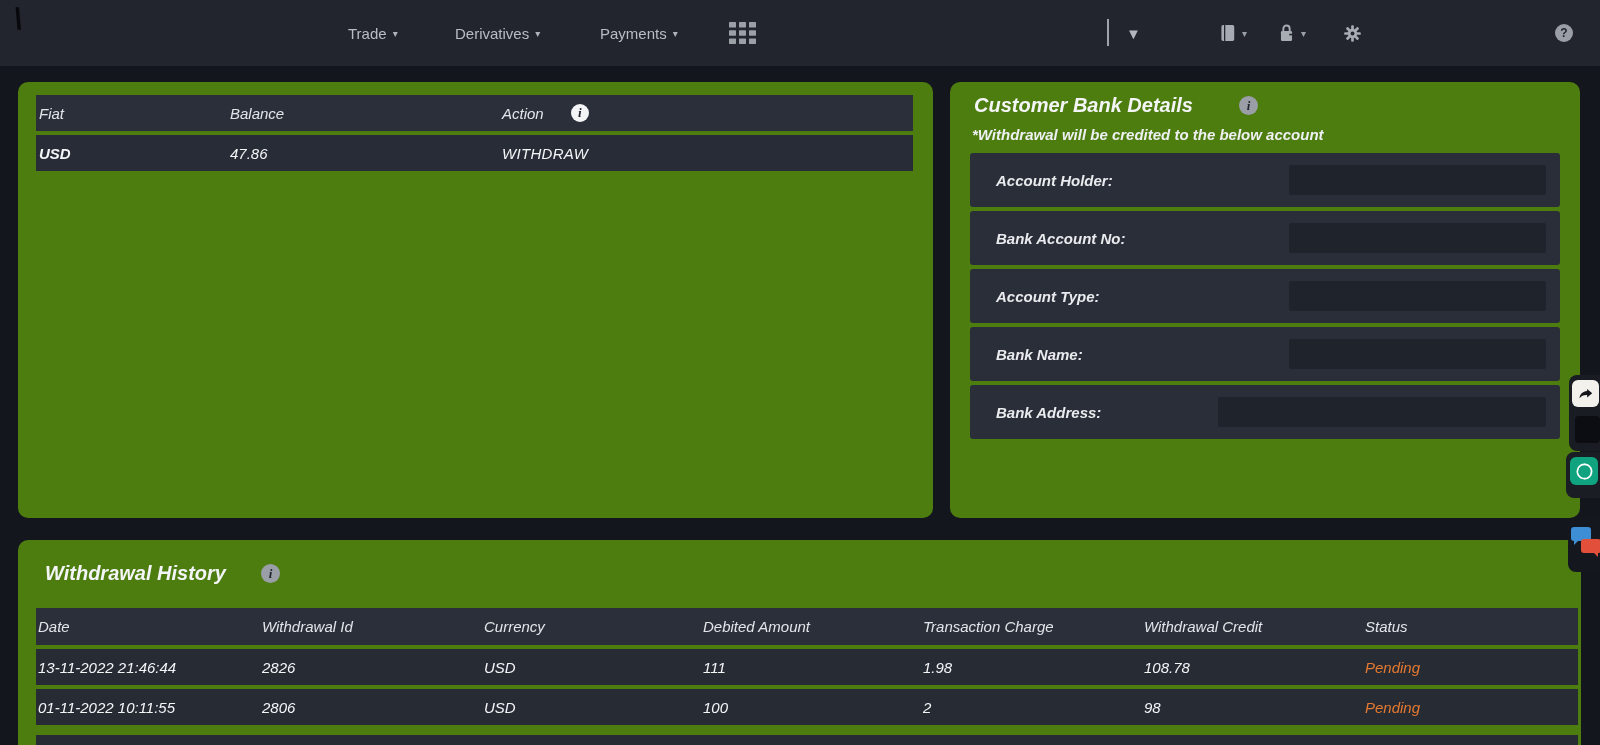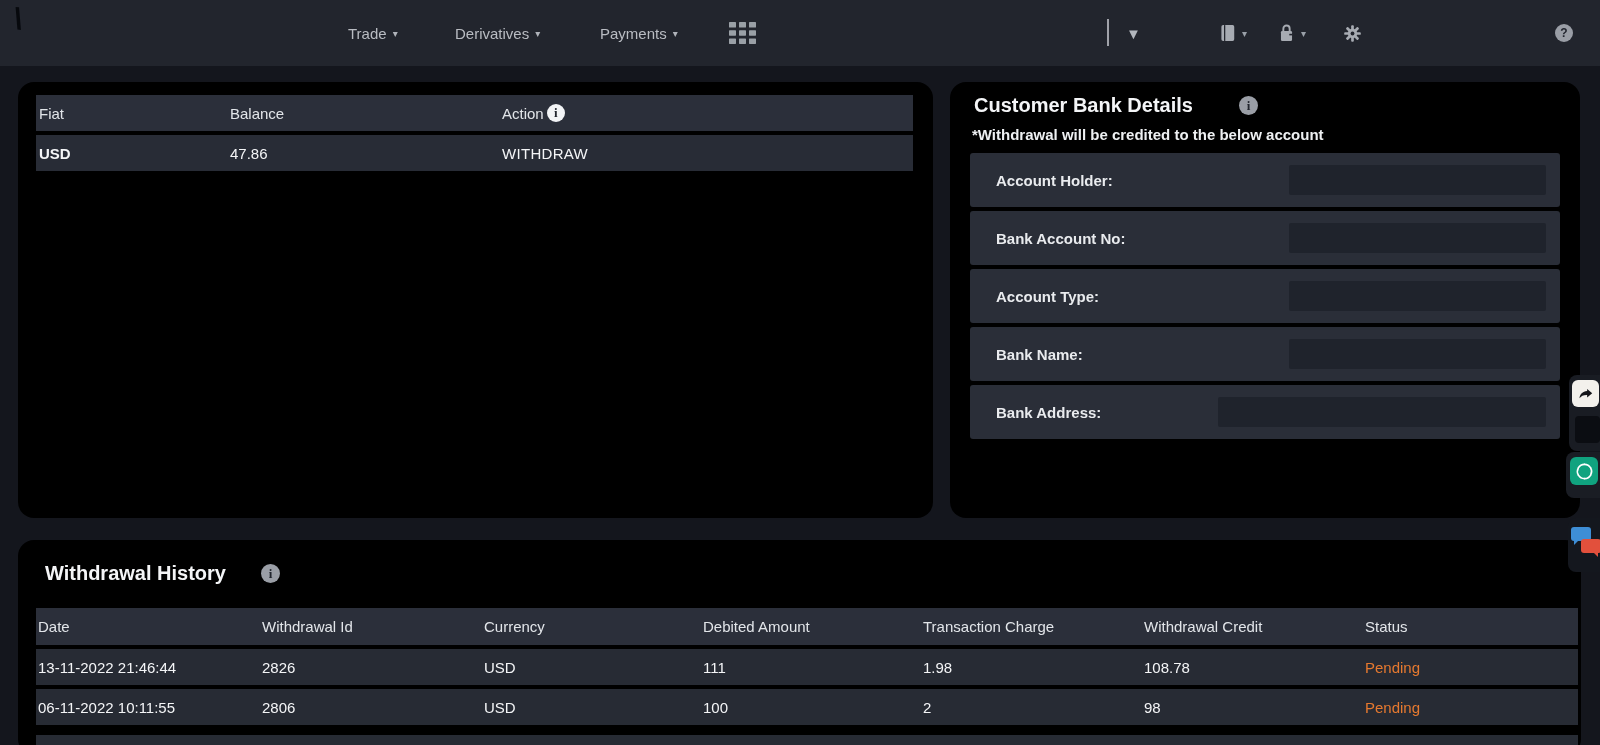--- a/index.html
+++ b/index.html
@@ -36,21 +36,21 @@
   .nav-icon { position:absolute; top:0; height:66px; display:flex; align-items:center; cursor:pointer; }
   .nav-icon .caret { margin-left:5px; font-size:10px; color:#9aa0a8; }
   .i-book { left:1218px; } .i-lock { left:1277px; } .i-gear { left:1343px; }
   .help-btn {
     position:absolute; left:1555px; top:24px; width:18px; height:18px; border-radius:50%;
     background:#9a9ea6; color:#22252e; display:flex; align-items:center; justify-content:center;
     font-size:12px; font-weight:700; cursor:pointer;
   }
 
   
-  .panel { position:absolute; background:#000000; border-radius:16px; }
+  .panel { position:absolute; background:#4d7c0f; border-radius:10px;font-style:italic; }
   .p-fiat { left:18px; top:82px; width:915px; height:436px; }
   .p-bank { left:950px; top:82px; width:630px; height:436px; }
   .p-hist { left:18px; top:540px; width:1563px; height:215px; }
 
   
   .info {
     display:inline-flex; align-items:center; justify-content:center;
     width:19px; height:19px; border-radius:50%; background:#9a9ea6;
     color:#22262e; font-family:"Liberation Serif", serif; font-weight:700; font-size:13px;
     cursor:pointer; flex:0 0 auto;
@@ -59,21 +59,21 @@
 
   
   .ftable { position:absolute; left:18px; top:13px; width:877px; }
   .frow {
     display:grid; grid-template-columns:191px 272px 1fr; align-items:center;
     height:36px; padding-left:3px; font-size:15px;
   }
   .fhead { background:#2b2f3a; color:#e2e5e9; }
   .fdata { background:#282c36; margin-top:4px; color:#f4f5f7; }
   .fdata .fiat-name { font-weight:700; }
-  .action-cell { display:flex; align-items:center; gap:3px; }
+  .action-cell { display:flex; align-items:center; gap:27px; }
   .withdraw-link { color:#f4f5f7; font-weight:500; letter-spacing:.3px; cursor:pointer; }
 
   
   .bank-title-row { position:absolute; left:24px; top:12px; display:flex; align-items:center; gap:0; width:580px; }
   .panel-title { font-size:20px; font-weight:700; color:#f4f5f7; }
   .bank-title-row .info { margin-left:46px; }
   .bank-subtitle { position:absolute; left:22px; top:44px; font-size:15px; font-weight:700; color:#eef0f2; }
   .bank-rows { position:absolute; left:20px; top:71px; width:590px; display:flex; flex-direction:column; gap:4px; }
   .bank-row {
     height:54px; background:#2a2e38; border-radius:3px;
@@ -273,21 +273,21 @@
       <div>13-11-2022 21:46:44</div>
       <div>2826</div>
       <div>USD</div>
       <div>111</div>
       <div>1.98</div>
       <div>108.78</div>
       <div class="pending">Pending</div>
     </div>
 
     <div class="wrow wdata">
-      <div>06-11-2022 10:11:55</div>
+      <div>01-11-2022 10:11:55</div>
       <div>2806</div>
       <div>USD</div>
       <div>100</div>
       <div>2</div>
       <div>98</div>
       <div class="pending">Pending</div>
     </div>
 
     <div class="wsliver"></div>
   </div>

